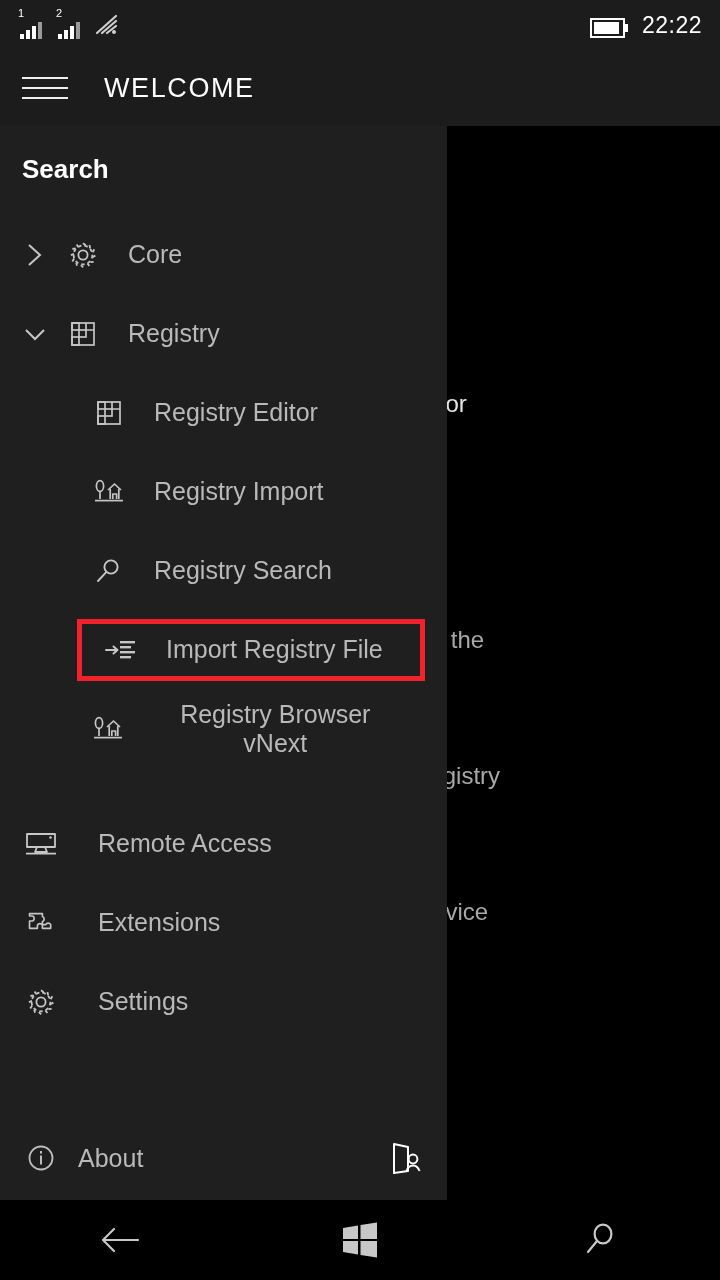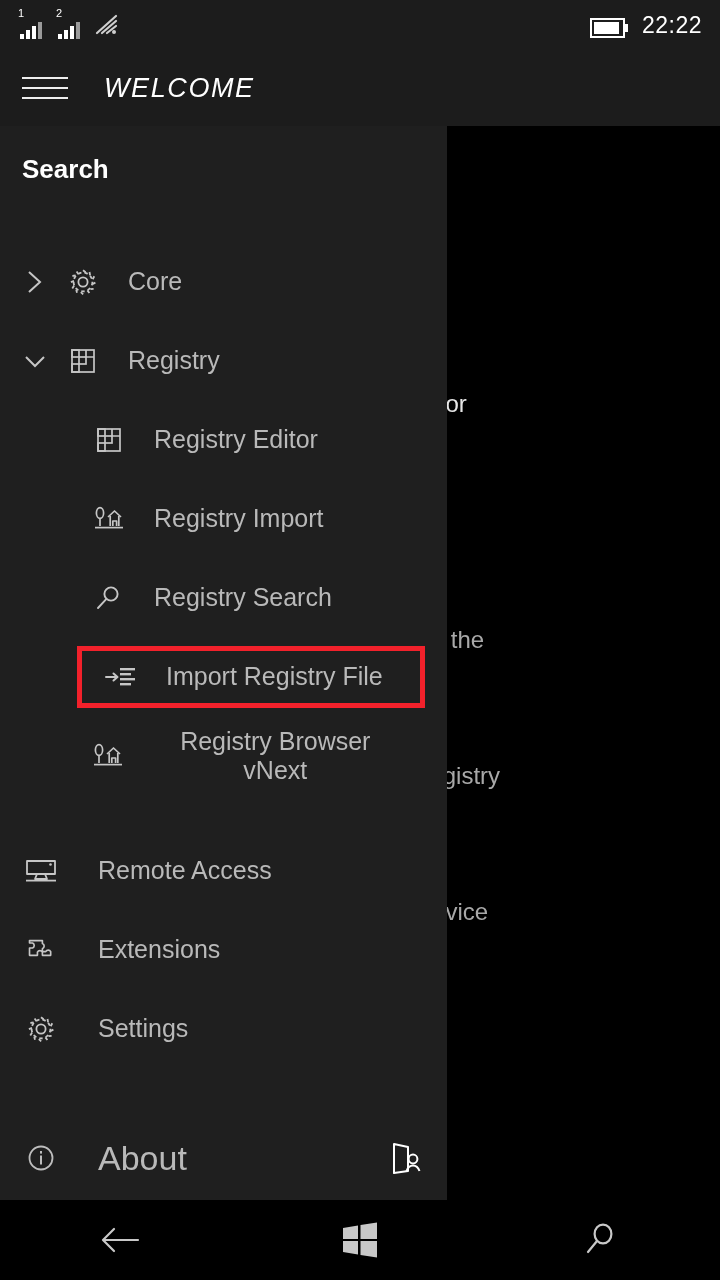--- a/index.html
+++ b/index.html
@@ -46,21 +46,21 @@
     display:flex; align-items:center;
   }
   .hamburger {
     width:46px; height:30px; margin-left:22px;
     display:flex; flex-direction:column; justify-content:space-between;
     padding:4px 0;
   }
   .hamburger span { display:block; height:2px; background:#eee; width:100%; }
   .apptitle {
     margin-left:36px;
-    font-size:27px; color:#fff; letter-spacing:1.6px;font-style:italic;
+    font-size:27px; color:#fff; letter-spacing:1.6px;
   }
 
   
   .bgcontent {
     position:absolute; top:126px; left:0;
     width:720px; height:1074px;
     background:#000;
     padding-left:300px; padding-top:0;
     overflow:hidden;
   }
@@ -80,21 +80,21 @@
     position:absolute; top:126px; left:0;
     width:447px; height:1074px;
     background:#1f1f1f;
     overflow:hidden;
     text-align:center;
   }
   .sb-title {
     position:absolute; left:22px; top:28px;
     font-size:26px; font-weight:bold; color:#fff;
   }
-  .navlist { position:absolute; top:116px; left:0; width:399px; }
+  .navlist { position:absolute; top:89px; left:0; width:399px; }
 
   .navitem {
     position:relative;
     height:79px;
     display:flex; align-items:center;
   }
   .navitem .chev {
     width:34px; margin-left:18px;
     display:flex; align-items:center; justify-content:center;
     color:#c6c6c6;
@@ -128,21 +128,21 @@
   }
 
   .spacer-lg { height:36px; }
 
   .about-row {
     position:absolute; left:0; bottom:0;
     width:447px; height:84px;
     display:flex; align-items:center;
   }
   .about-row .ico { width:46px; margin-left:18px; display:flex; align-items:center; justify-content:center; color:#bdbdbd; }
-  .about-row .lbl { margin-left:34px; font-size:34px; color:#b9b9b9; }
+  .about-row .lbl { margin-left:14px; font-size:25px; color:#b9b9b9; }
   .about-row .useric { margin-left:auto; margin-right:24px; color:#fff; display:flex; align-items:center; }
 
   
   .bottomnav {
     position:absolute; left:0; bottom:0;
     width:720px; height:80px;
     background:#000;
     display:flex; align-items:center;
   }
   .bn-btn {

